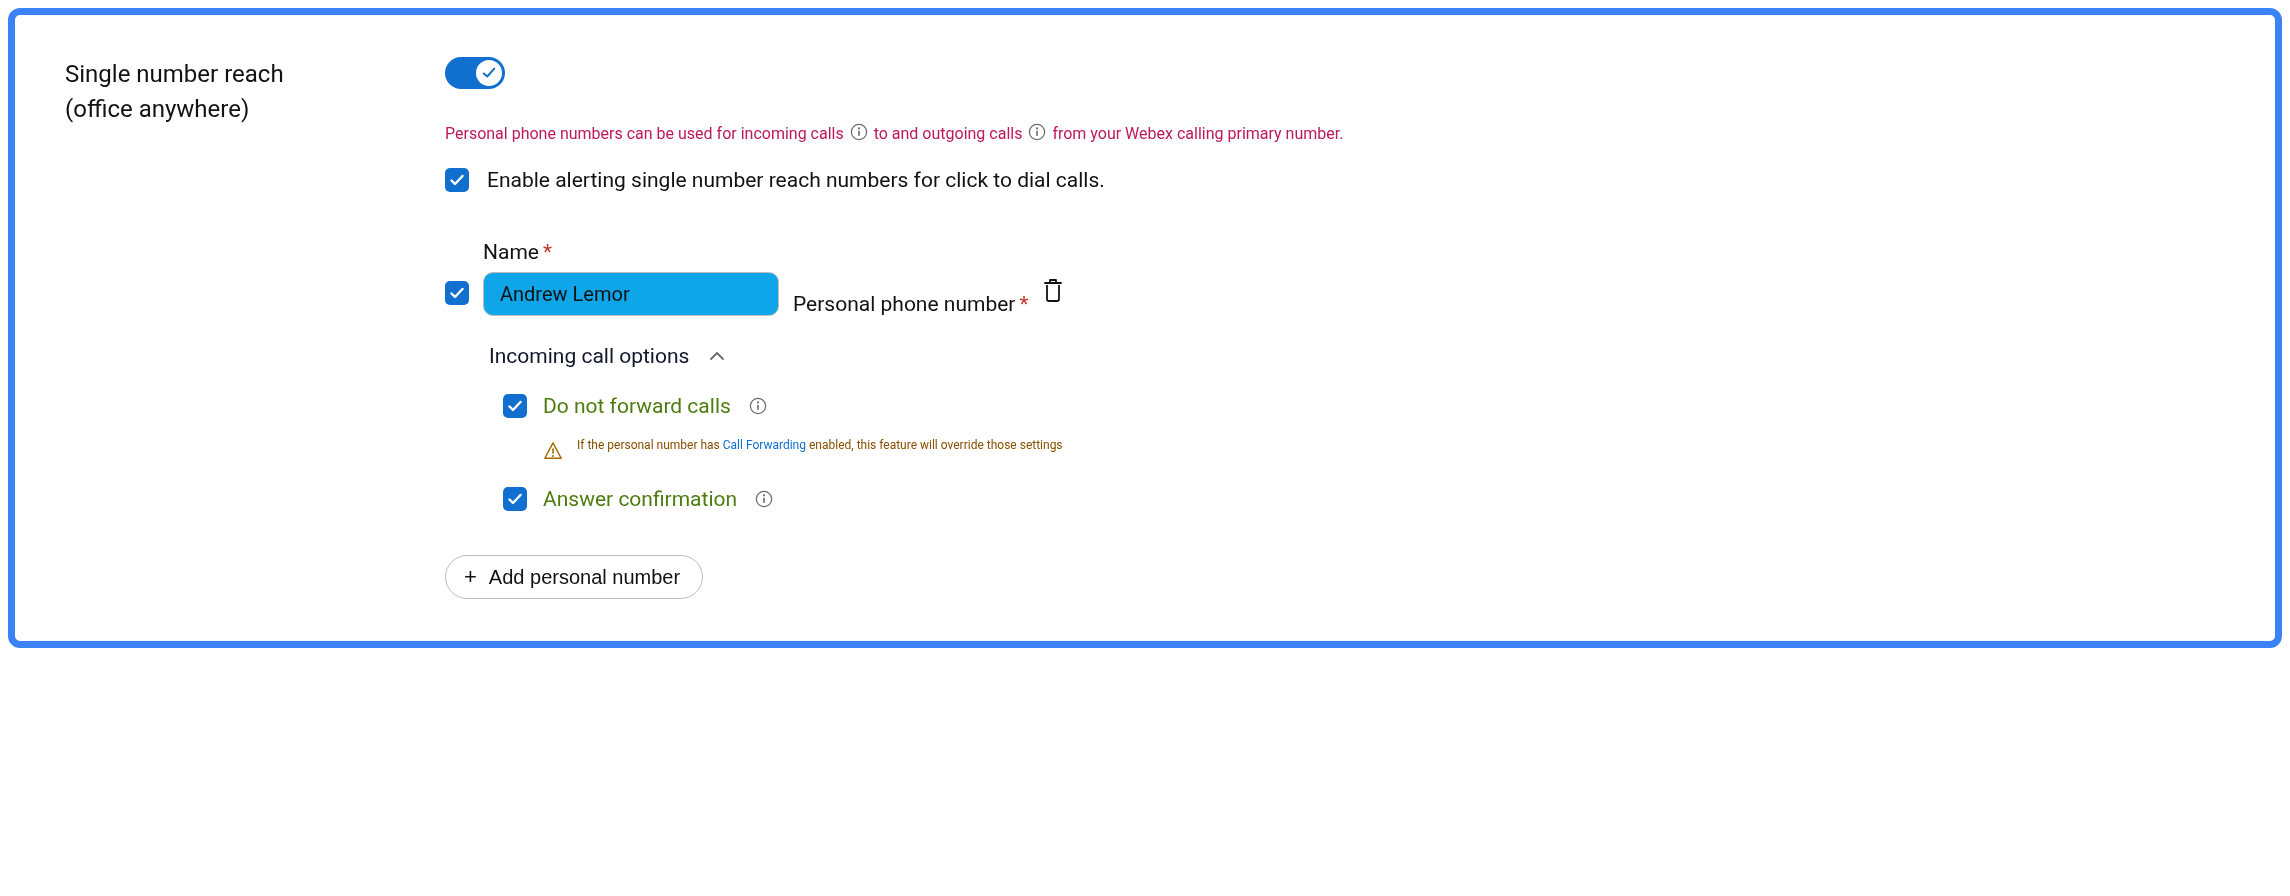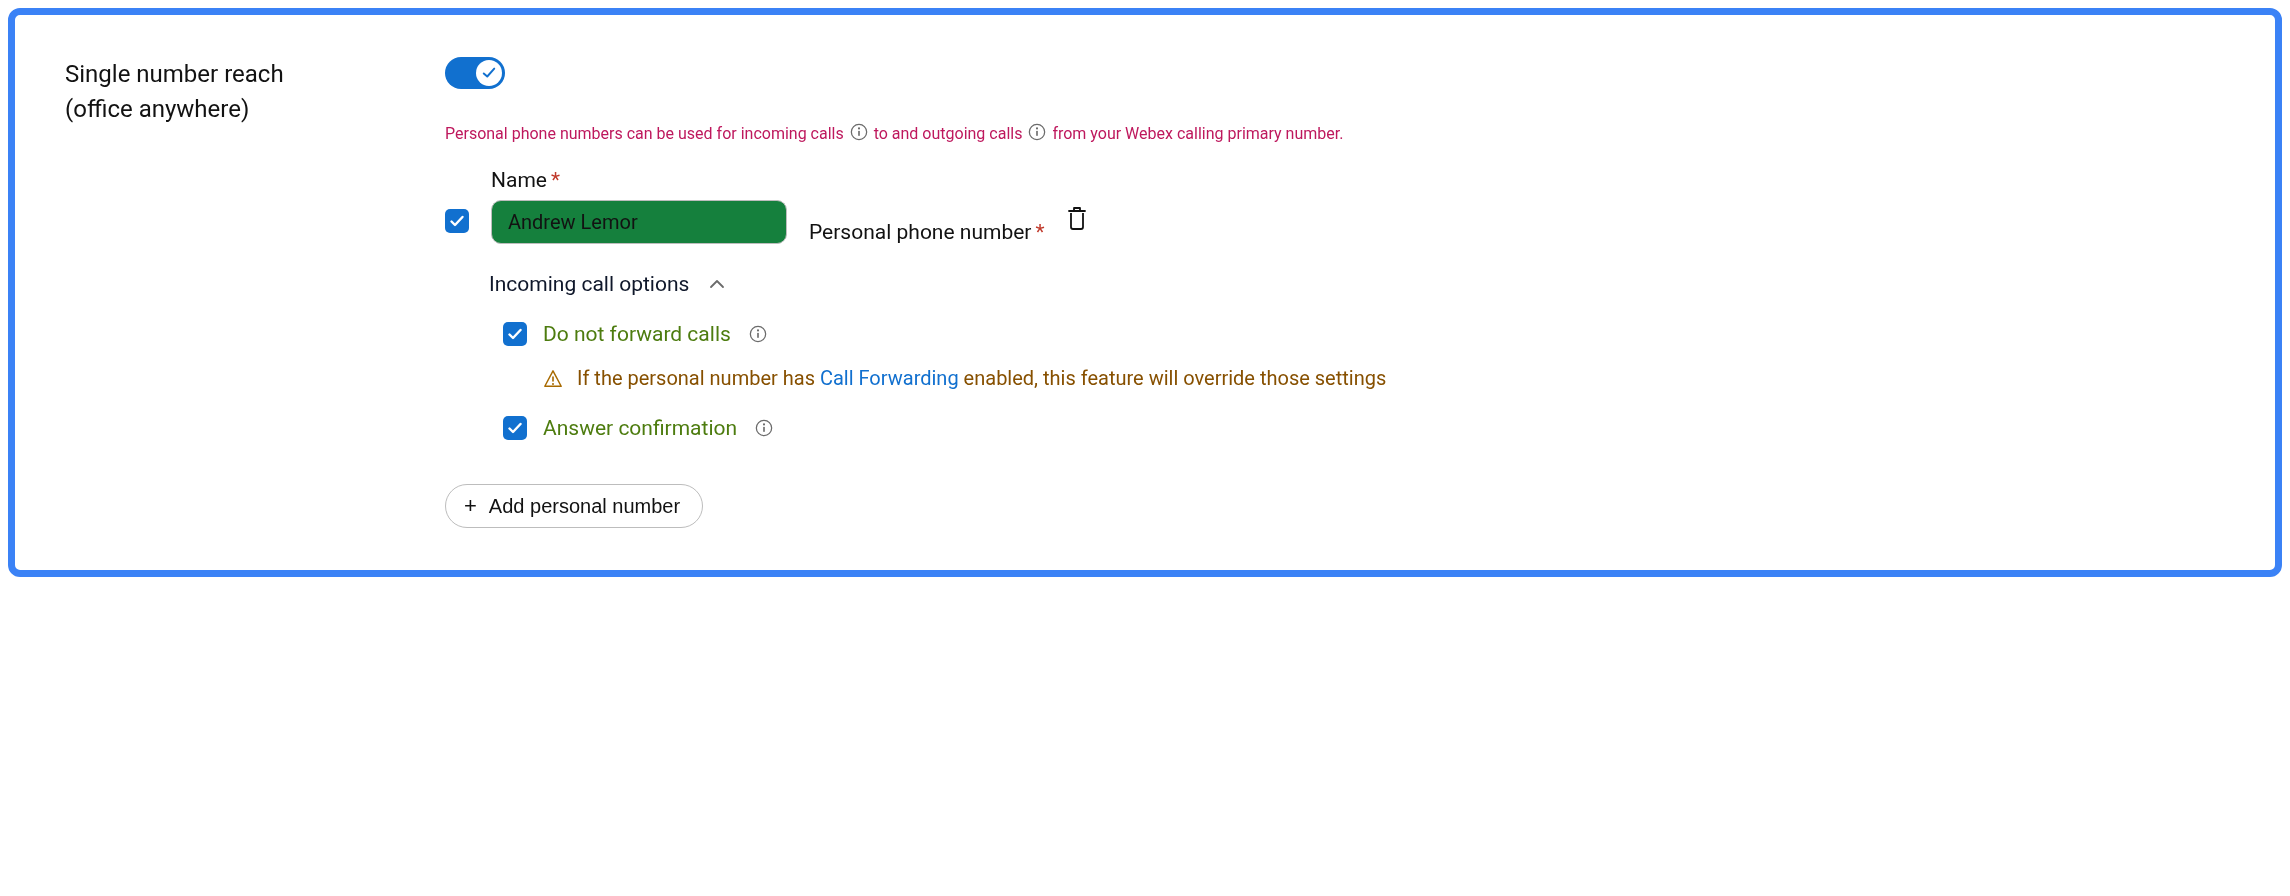--- a/index.html
+++ b/index.html
@@ -80,21 +80,21 @@
     .check-row {
       display: flex;
       align-items: center;
       gap: 18px;
       margin-bottom: 48px;
     }
     .check-row .label { color: #121212; }
     .entry {
       display: flex;
       align-items: flex-end;
-      gap: 22px;
+      gap: 14px;
       margin-bottom: 28px;
     }
     .entry-check {
       margin-bottom: 10px;
     }
     .field {
       display: flex;
       flex-direction: column;
       gap: 8px;
     }
@@ -104,21 +104,21 @@
     }
     .req { color: #c0392b; margin-left: 4px; }
     .text-input {
       height: 44px;
       border: 1px solid #bdbdbd;
       border-radius: 10px;
       padding: 0 16px;
       font-size: 20px;
       color: #121212;
       outline: none;
-      background: #15803d;
+      background: #0ea5e9;
       font-family: inherit;
     }
     .name-input { width: 296px; }
     .phone-input { width: 296px; }
     .trash {
       margin-bottom: 8px;
       cursor: pointer;
       color: #121212;
     }
     .trash svg { width: 22px; height: 26px; }
@@ -142,21 +142,21 @@
       margin-bottom: 20px;
       color: #4d7c0f;
     }
     .warning-row {
       display: flex;
       align-items: flex-start;
       gap: 14px;
       margin-left: 40px;
       margin-bottom: 26px;
       color: #875000;
-      font-size: 20px;
+      font-size: 12px;
     }
     .warning-row svg { width: 20px; height: 20px; flex-shrink: 0; margin-top: 3px;}
     .link { color: #1170cf; cursor: pointer; }
     .add-btn {
       display: inline-flex;
       align-items: center;
       gap: 12px;
       border: 1px solid #bdbdbd;
       border-radius: 999px;
       background: #fff;
@@ -203,20 +203,28 @@
       <span class="info-icon">
           <svg viewBox="0 0 20 20">
             <circle cx="10" cy="10" r="8.5" stroke="#6b6b6b" stroke-width="1.4" fill="none"></circle>
             <circle cx="10" cy="6" r="1.2" fill="#6b6b6b"></circle>
             <rect x="9.1" y="8.5" width="1.8" height="6" rx="0.9" fill="#6b6b6b"></rect>
           </svg>
         </span>
       <span>from your Webex calling primary number.</span>
     </div>
 
+    <div class="check-row">
+      <div class="checkbox">
+        <svg viewBox="0 0 16 16">
+            <path d="M2.5 8.5 L6 12 L13.5 4" stroke="#fff" stroke-width="2.4" fill="none" stroke-linecap="round" stroke-linejoin="round"></path>
+          </svg>
+      </div>
+      <span class="label">Enable alerting single number reach numbers for click to dial calls.</span>
+    </div>
 
     <div class="entry">
       <div class="entry-check">
         <div class="checkbox">
           <svg viewBox="0 0 16 16">
               <path d="M2.5 8.5 L6 12 L13.5 4" stroke="#fff" stroke-width="2.4" fill="none" stroke-linecap="round" stroke-linejoin="round"></path>
             </svg>
         </div>
       </div>
       <div class="field">

